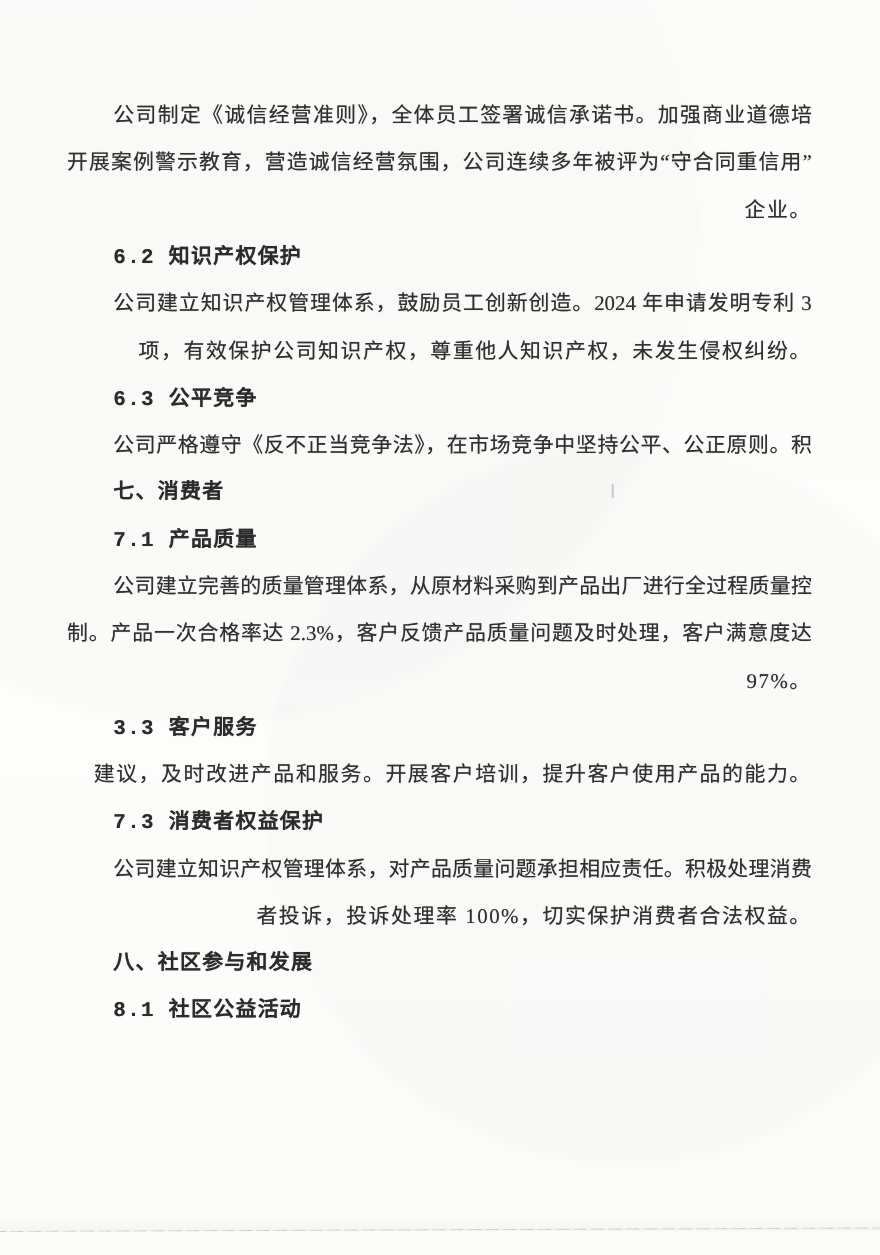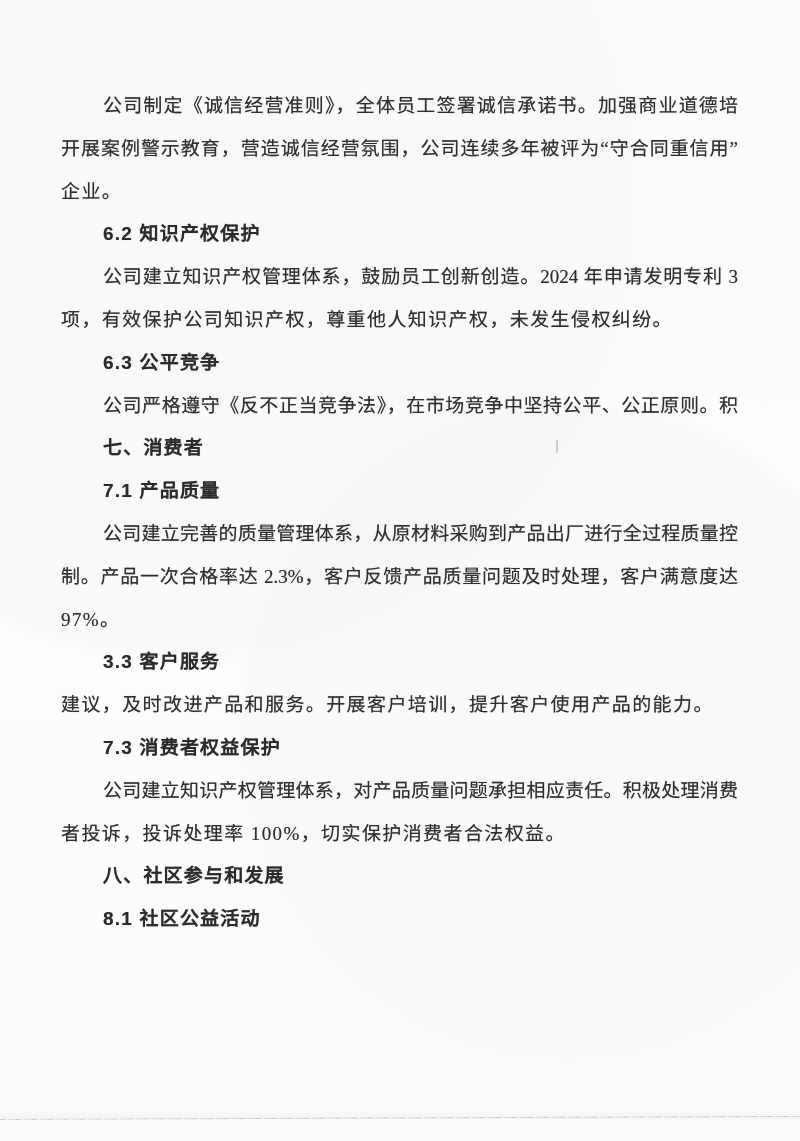--- a/index.html
+++ b/index.html
@@ -28,33 +28,34 @@
     font-size: 19px;
   }
   .line {
     height: 42.8px;
     line-height: 42.8px;
     overflow: hidden;
     text-shadow: 0 0 0.7px rgba(47,47,47,0.55);
   }
   .line.body, .line.body-indent {
     letter-spacing: 1.4px;
+    text-align: right;
   }
   .line.justify {
     letter-spacing: 0;
     text-align: justify;
     text-align-last: justify;
   }
   .line.body-indent, .line.heading {
     padding-left: 42px;
   }
   .line.heading {
     font-weight: 700;
     letter-spacing: 1.2px;
-    font-family: Liberation Sans, sans-serif;
+    font-family: Liberation Mono, monospace;
     color: #2b2b2b;
   }
   .scan-bottom-edge {
     position: absolute;
     left: 0;
     top: 1119px;
     width: 802px;
     height: 1px;
     transform: rotate(-0.22deg);
     transform-origin: left center;

